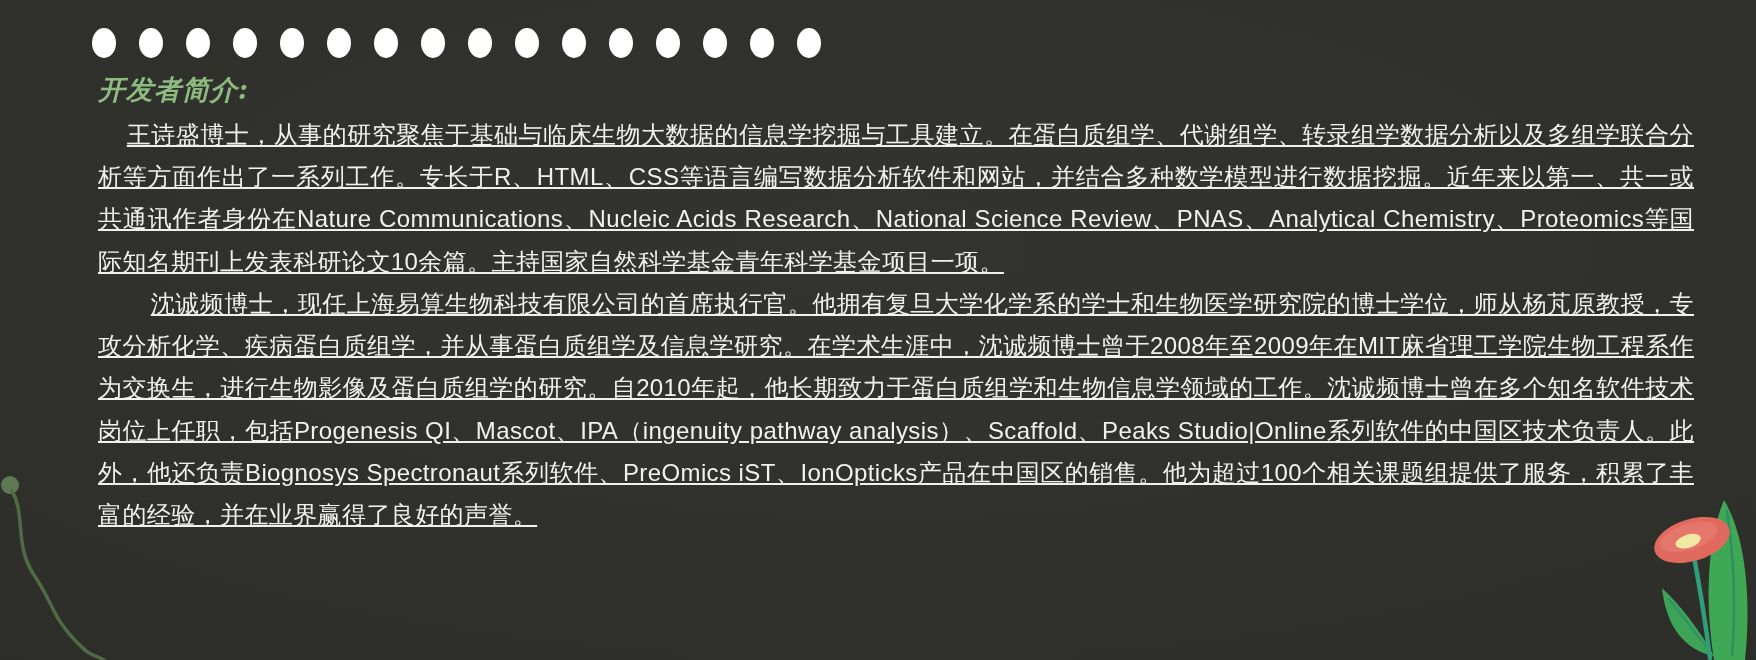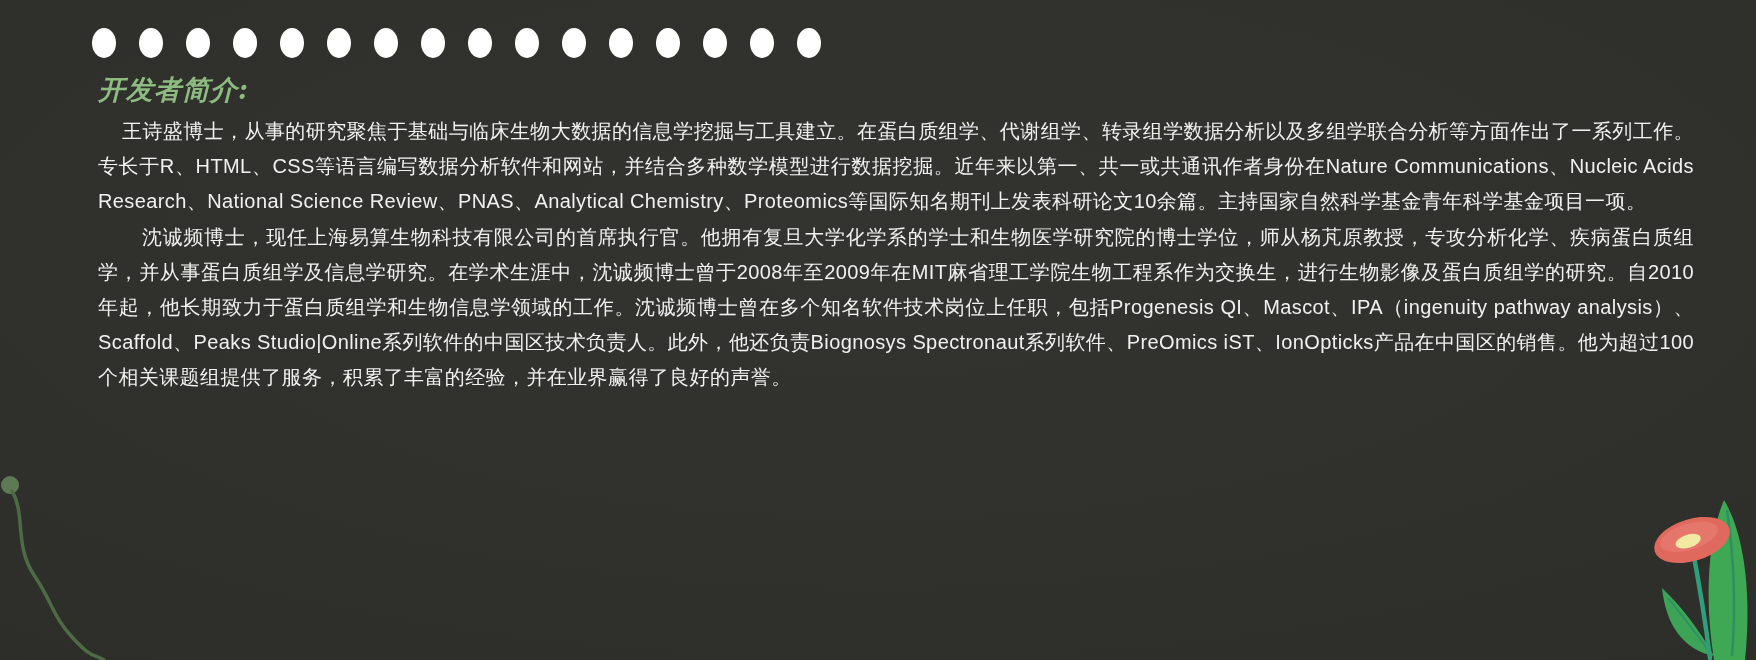--- a/index.html
+++ b/index.html
@@ -48,25 +48,26 @@
     color: var(--accent, #8dbb80);
     margin: 10px 0 6px 0;
     letter-spacing: 1px;
   }
   .section-heading.second {
     margin-top: 30px;
   }
   
   .section-body {
     color: var(--text-color, #f1f1f1);
-    font-size: 20px;
+    font-size: 24px;
     line-height: 1.76;
     text-align: justify;
     letter-spacing: 0.4px;
     margin: 0;
+    text-decoration: underline;
   }
   .section-body.indent-1 { text-indent: 1.2em; }
   .section-body.indent-2 { text-indent: 2.2em; }
   
   .vine-decor {
     position: absolute;
     left: 0;
     bottom: 0;
     width: 120px;
     height: 185px;

